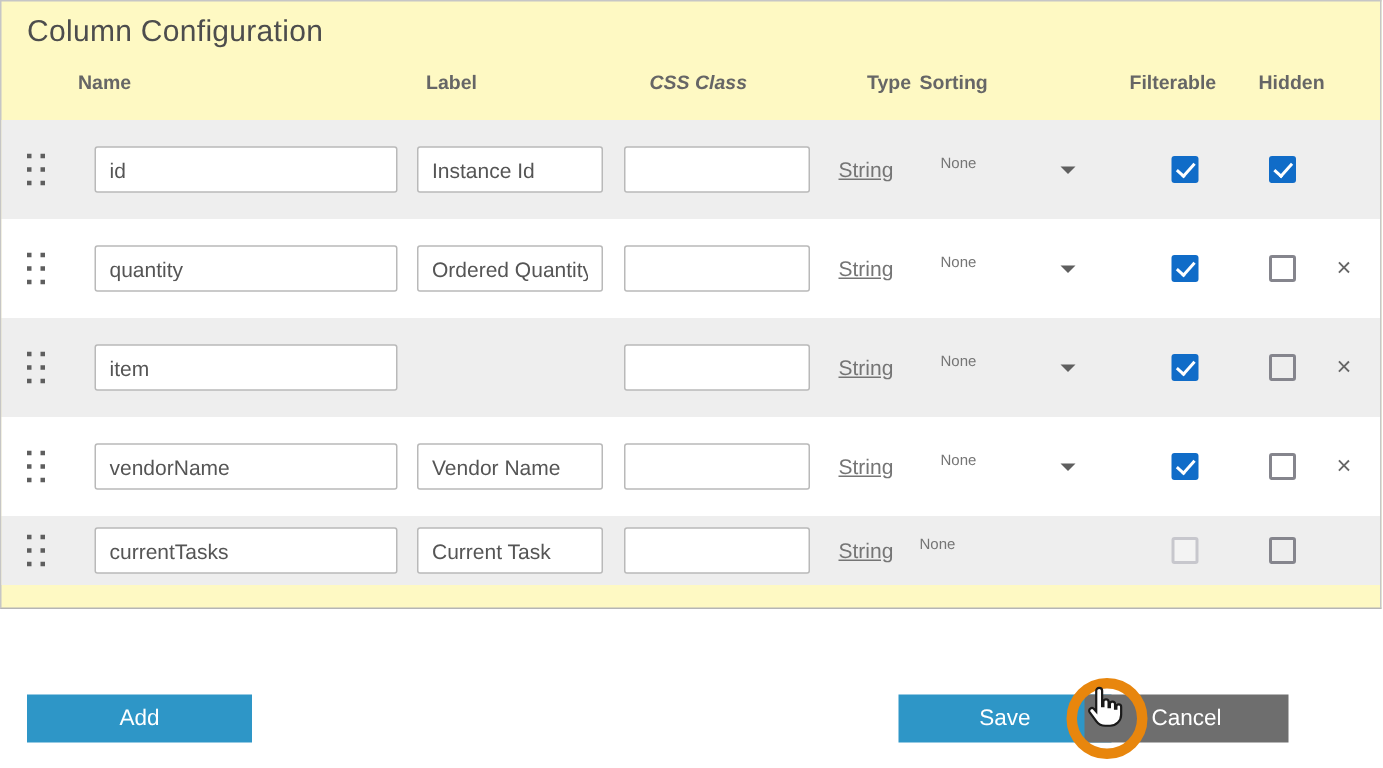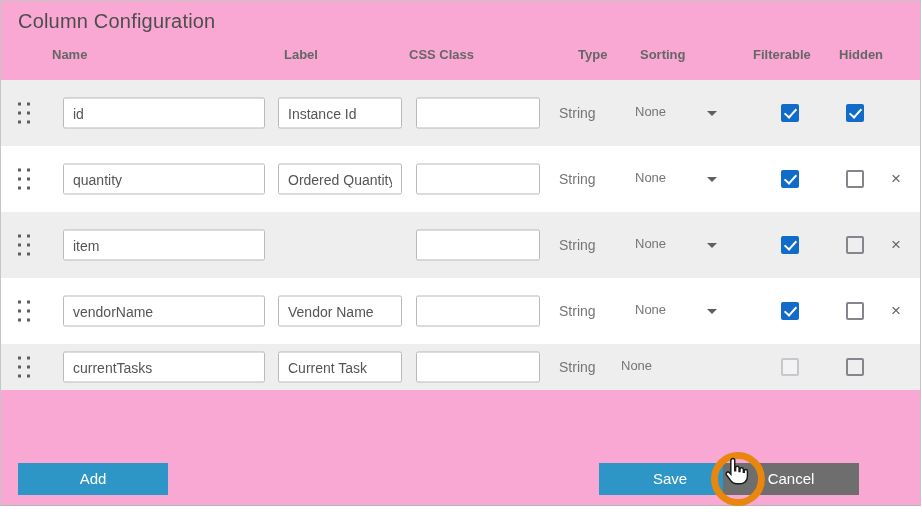--- a/index.html
+++ b/index.html
@@ -1,50 +1,50 @@
 <!DOCTYPE html>
 <html><head>
 <meta charset="utf-8">
 <style>
   * { margin:0; padding:0; box-sizing:border-box; }
   html,body { width:922px; height:512px; background:#fff; font-family:"Liberation Sans", sans-serif; overflow:hidden; }
   .dialog {
-    position:absolute; left:0; top:0; width:921px; height:506px;
-    background:#f9a8d4; border:1px solid #c6c6c6; border-bottom-color:#b5b5b5;
+    position:absolute; left:0; top:0; width:921px; height:406px;
+    background:#fef9c3; border:1px solid #c6c6c6; border-bottom-color:#b5b5b5;
   }
   .title {
     position:absolute; left:17px; top:9px;
     font-size:20px; color:#4d4d4d; letter-spacing:.2px;
   }
   
   .thead { position:absolute; left:0; top:46px; width:100%; height:24px; }
   .th { position:absolute; font-size:13px; font-weight:bold; color:#666; white-space:nowrap; }
-  .th-name{left:51px;} .th-label{left:283px;} .th-css{left:408px;}
-  .th-type{left:558px;margin-left:19px;} .th-sorting{left:639px;} .th-filterable{left:752px;} .th-hidden{left:838px;}
+  .th-name{left:51px;} .th-label{left:283px;} .th-css{left:432px;font-style:italic;}
+  .th-type{left:558px;margin-left:19px;} .th-sorting{left:612px;} .th-filterable{left:752px;} .th-hidden{left:838px;}
   
   .tbody { position:absolute; left:0; top:79px; width:100%; }
   .row { position:relative; width:919px; height:66px; background:#fff; }
   .row:nth-child(odd) { background:#eeeeee; }
   .row:last-child { height:46px; }
   .cell { position:absolute; top:50%; transform:translateY(-50%); }
   .handle { left:17px; width:14px; height:21px; cursor:grab; }
   .dot { position:absolute; width:3px; height:3px; background:#5e5e5e; }
   .txtin {
     position:absolute; top:50%; transform:translateY(-50%);
     height:31px; border:1px solid #b9b9b9; border-radius:2px;
     background:#fff; font-family:"Liberation Sans", sans-serif;
     font-size:14px; color:#555; padding:0 9px; outline:none;
   }
   .in-name { left:62px; width:202px; }
   .in-label { left:277px; width:124px; }
   .in-css { left:415px; width:124px; }
-  .t-type { left:558px; font-size:14px; color:#757575; }
+  .t-type { left:558px; font-size:14px; color:#757575;text-decoration:underline; }
   .sorting { left:626px; width:93px; height:20px; cursor:pointer; }
   .sorting.no-dropdown { left:612px; cursor:default; }
-  .sorting .sort-val { position:absolute; left:8px; top:1px; font-size:13px; color:#757575; }
+  .sorting .sort-val { position:absolute; left:0; top:1px; font-size:10px; color:#757575; }
   .arrow { position:absolute; right:3px; top:8px; width:0; height:0;
            border-left:5px solid transparent; border-right:5px solid transparent;
            border-top:5px solid #5f5f5f; }
   
   .cb { position:absolute; top:50%; transform:translateY(-50%); width:18px; height:18px; border-radius:2px; cursor:pointer; }
   .cb-filterable { left:780px; } .cb-hidden { left:845px; }
   .cb.checked { background:#106CC8; }
   .cb.checked::after {
     content:''; position:absolute; left:6px; top:2px; width:5px; height:10px;
     border:solid #fff; border-width:0 2px 2px 0; transform:rotate(42deg);

